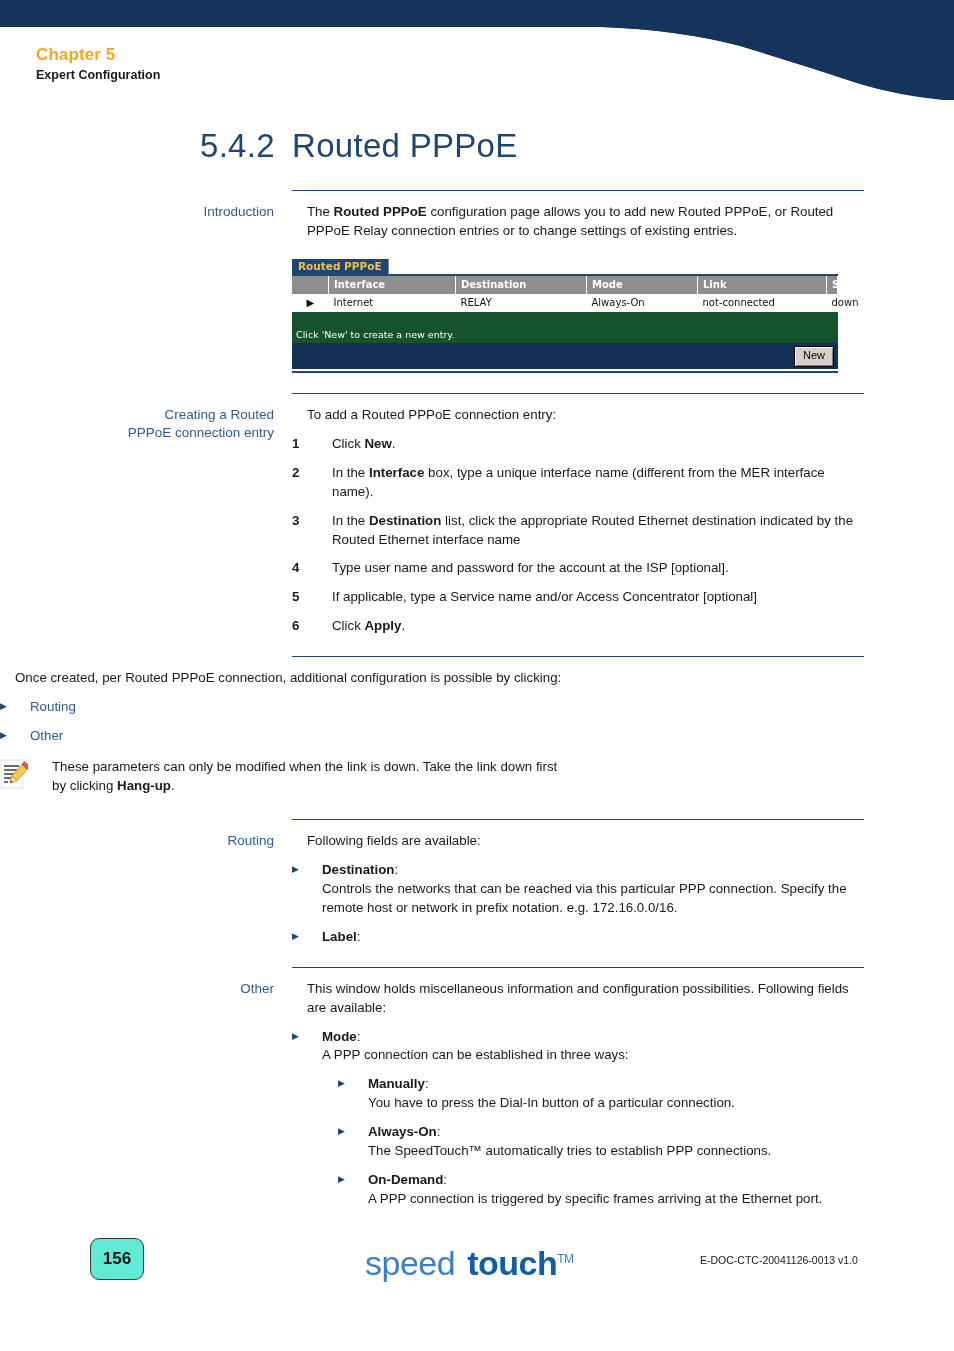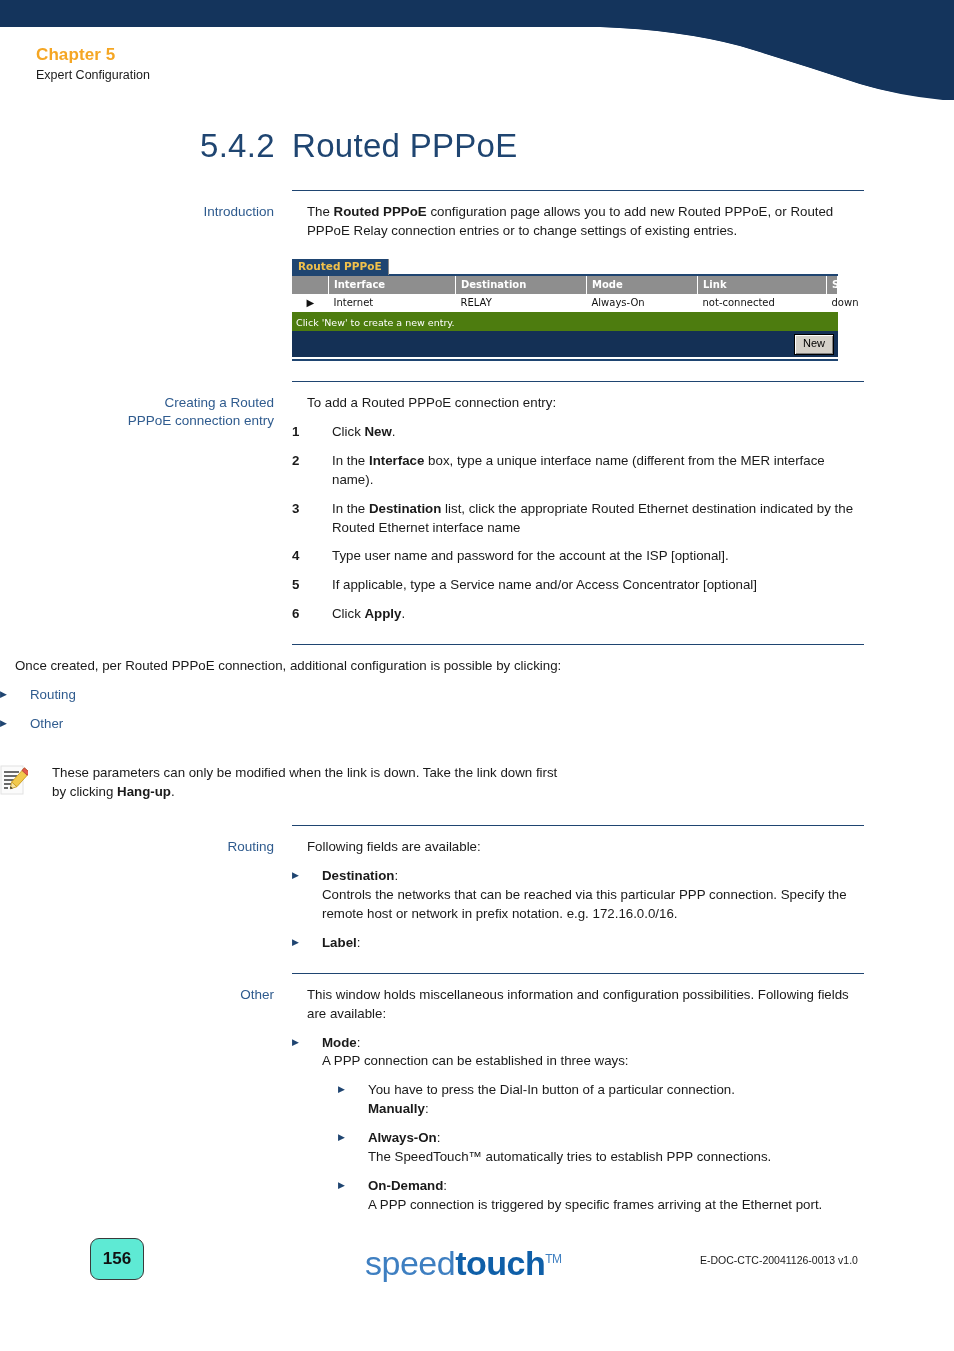--- a/index.html
+++ b/index.html
@@ -34,21 +34,21 @@
     margin-left: 8px;
   }
   .chapter-title {
     font-size: 17px;
     font-weight: bold;
     color: #F5A623;
     letter-spacing: 0.1px;
   }
   .chapter-sub {
     font-size: 12.5px;
-    font-weight: normal;
+    font-weight: bold;
     color: #1a1a1a;
     margin-top: 3px;
   }
 
   .thomson-logo {
     position: absolute;
     right: 18px;
     top: 18px;
     width: 112px;
     text-align: center;
@@ -146,21 +146,21 @@
     font-size: 9px;
     line-height: 1.9;
   }
   .bullet .btxt { flex: 1; }
   .bullet.indent2 { margin-left: 46px; }
   .bullet.link .btxt { color: #2F5B8E; }
 
   
   .note {
     display: flex;
-    margin-top: 30px;
+    margin-top: 12px;
   }
   .note-icon {
     width: 52px;
     min-width: 52px;
     padding-top: 1px;
   }
   .note-txt { flex: 1; }
 
   
   .shot {
@@ -206,24 +206,24 @@
   table.shot-tbl th.thmark { width: 26px; border-right: 1px solid #ffffff; }
   table.shot-tbl td {
     font-size: 10px;
     color: #111111;
     padding: 2px 5px;
     background: #ffffff;
     height: 13px;
   }
   td.cmark { text-align: center; color: #1F4571; font-size: 8px; }
   .shot-status {
-    background: #4d7c0f;
+    background: #14532d;
     color: #ffffff;
     font-size: 9.5px;
-    padding: 5px 4px 2px 4px;
+    padding: 17px 4px 2px 4px;
     line-height: 12px;
   }
   .shot-actionbar {
     background: #143055;
     height: 26px;
     position: relative;
   }
   .shot-newbtn {
     position: absolute;
     right: 4px;
@@ -270,21 +270,21 @@
     position: absolute;
     left: 365px;
     top: 8px;
     font-size: 34px;
     color: #1F6FB5;
     letter-spacing: -0.5px;
     line-height: 38px;
     white-space: nowrap;
   }
   .st-logo .st-light { font-weight: normal; color:#3E7FC1; }
-  .st-logo .st-bold { font-weight: bold; color:#0F5FA8; }
+  .st-logo .st-bold { font-weight: bold; color:#0F5FA8;margin-left:12px; }
   .st-logo .st-tm { font-size: 12px; vertical-align: super; color:#3E7FC1; }
   .doc-code {
     position: absolute;
     left: 700px;
     top: 22px;
     font-size: 10.5px;
     color: #1a1a1a;
     white-space: nowrap;
   }
 </style>
@@ -489,22 +489,22 @@
         <div class="tri">▶</div>
         <div class="btxt">
           <div><b>Mode</b><span>:</span></div>
           <div>A PPP connection can be established in three ways:</div>
         </div>
       </div>
 
       <div class="bullet indent2">
         <div class="tri">▶</div>
         <div class="btxt">
+          <div><b>Manually</b><span>:</span></div>
           <div>You have to press the Dial-In button of a particular connection.</div>
-          <div><b>Manually</b><span>:</span></div>
         </div>
       </div>
 
       <div class="bullet indent2">
         <div class="tri">▶</div>
         <div class="btxt">
           <div><b>Always-On</b><span>:</span></div>
           <div>The SpeedTouch™ automatically tries to establish PPP connections.</div>
         </div>
       </div>

